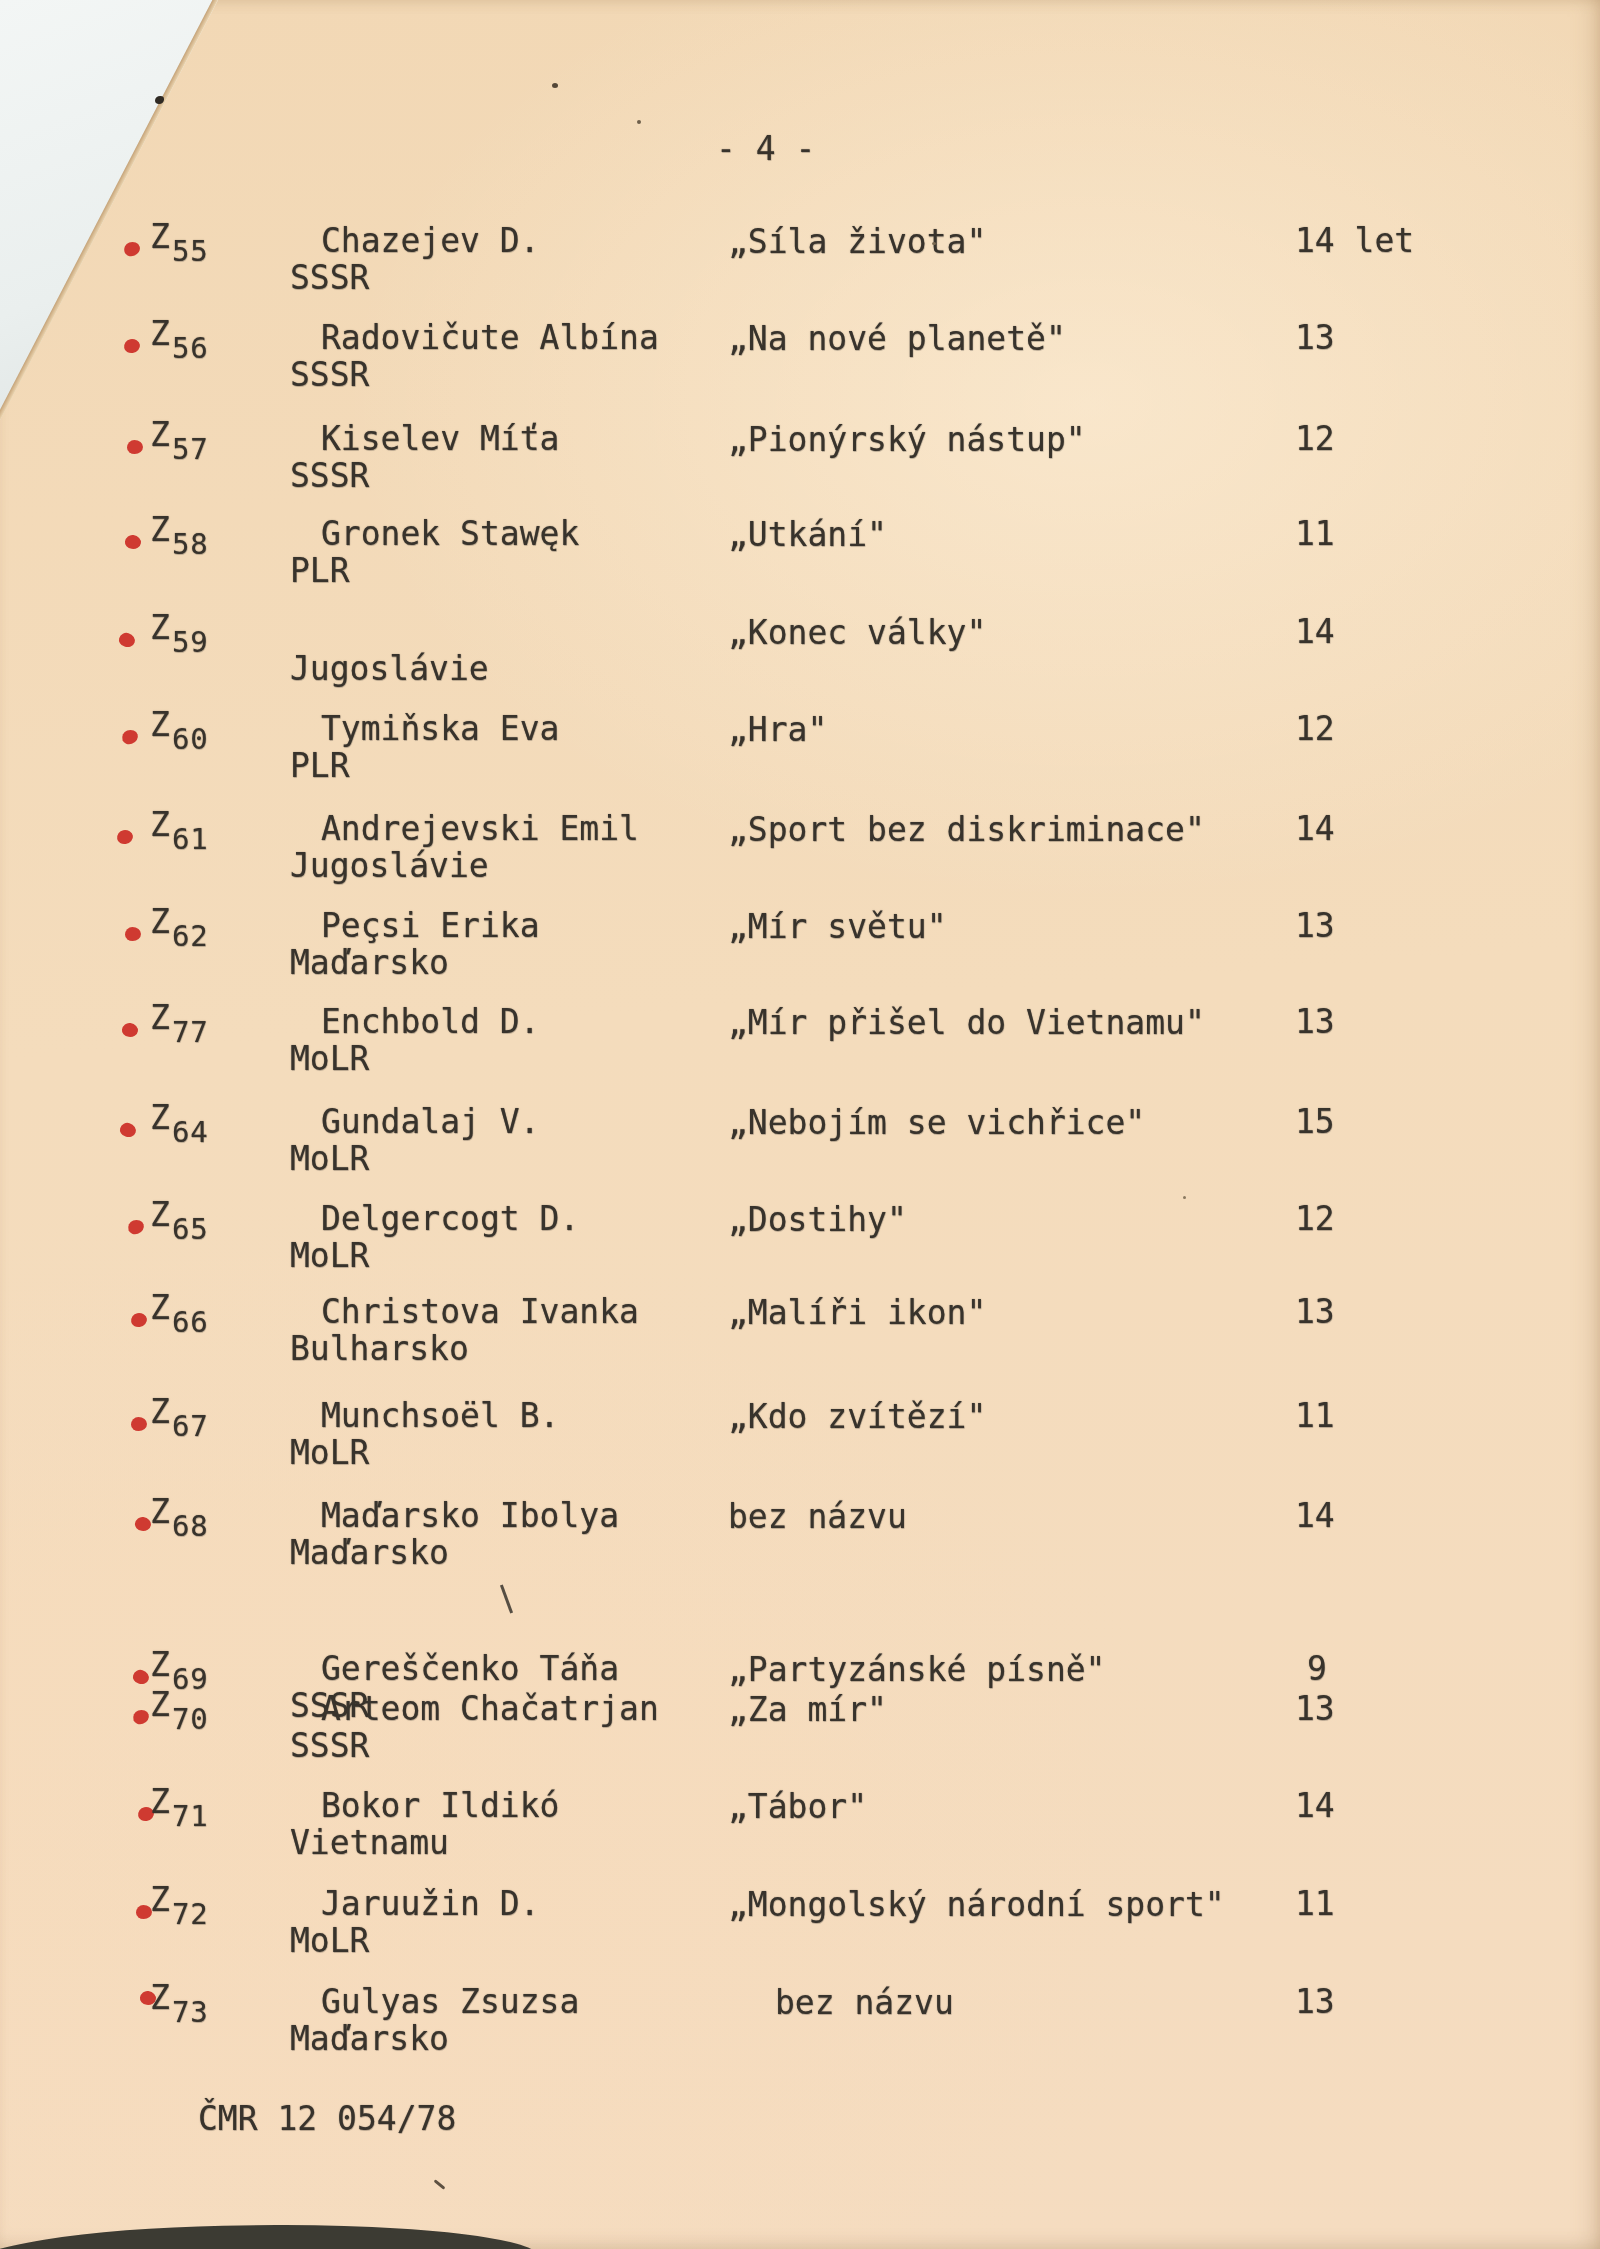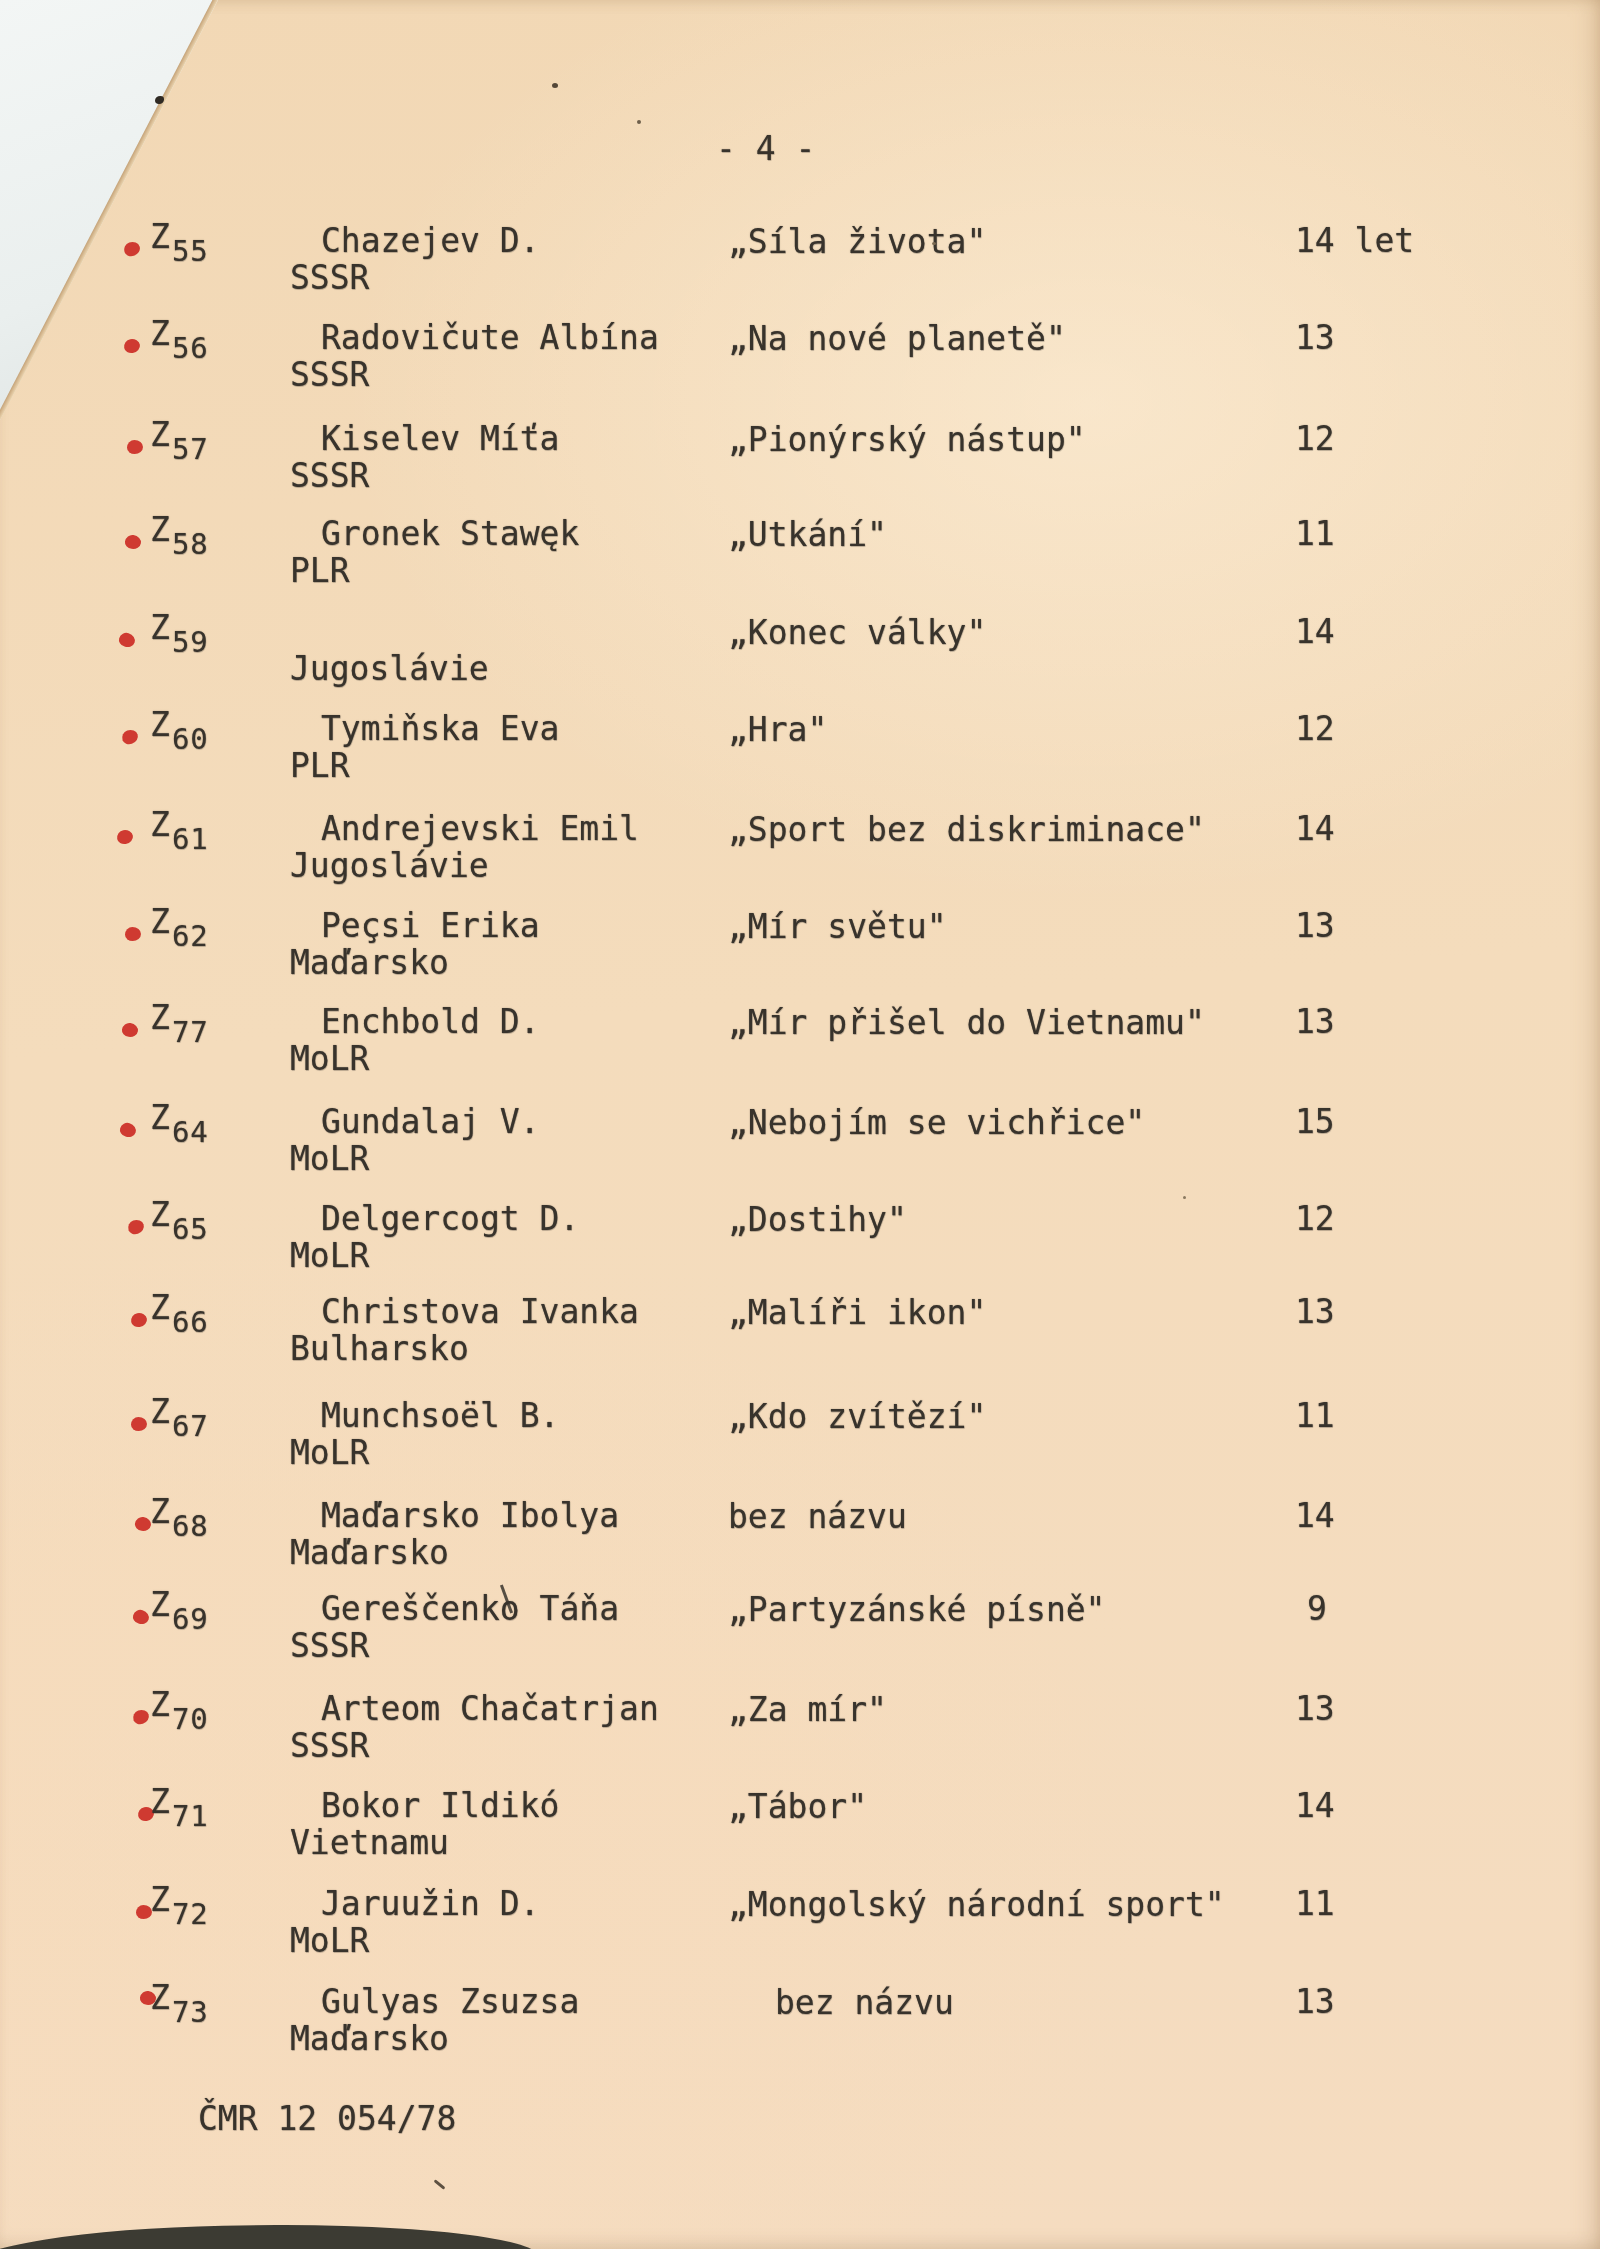--- a/index.html
+++ b/index.html
@@ -187,21 +187,21 @@
     <span class="age typed">11</span>
   </div>
     <div class="row" style="top: 1497px;">
     <span class="dot" style="left: 135px; transform: rotate(9deg);"></span>
     <span class="code typed"><span class="z">Z</span><span class="sub">68</span></span>
     <span class="name typed">Maďarsko Ibolya</span>
     <span class="country typed">Maďarsko</span>
     <span class="title typed">bez názvu</span>
     <span class="age typed">14</span>
   </div>
-    <div class="row" style="top: 1590px;">
+    <div class="row" style="top: 1650px;">
     <span class="dot" style="left: 133px; transform: rotate(18deg);"></span>
     <span class="code typed"><span class="z">Z</span><span class="sub">69</span></span>
     <span class="name typed">Gereščenko Táňa</span>
     <span class="country typed">SSSR</span>
     <span class="title typed">„Partyzánské písně"</span>
     <span class="age typed" style="left: 1307px;">9</span>
   </div>
     <div class="row" style="top: 1690px;">
     <span class="dot" style="left: 133px; transform: rotate(-18deg);"></span>
     <span class="code typed"><span class="z">Z</span><span class="sub">70</span></span>

